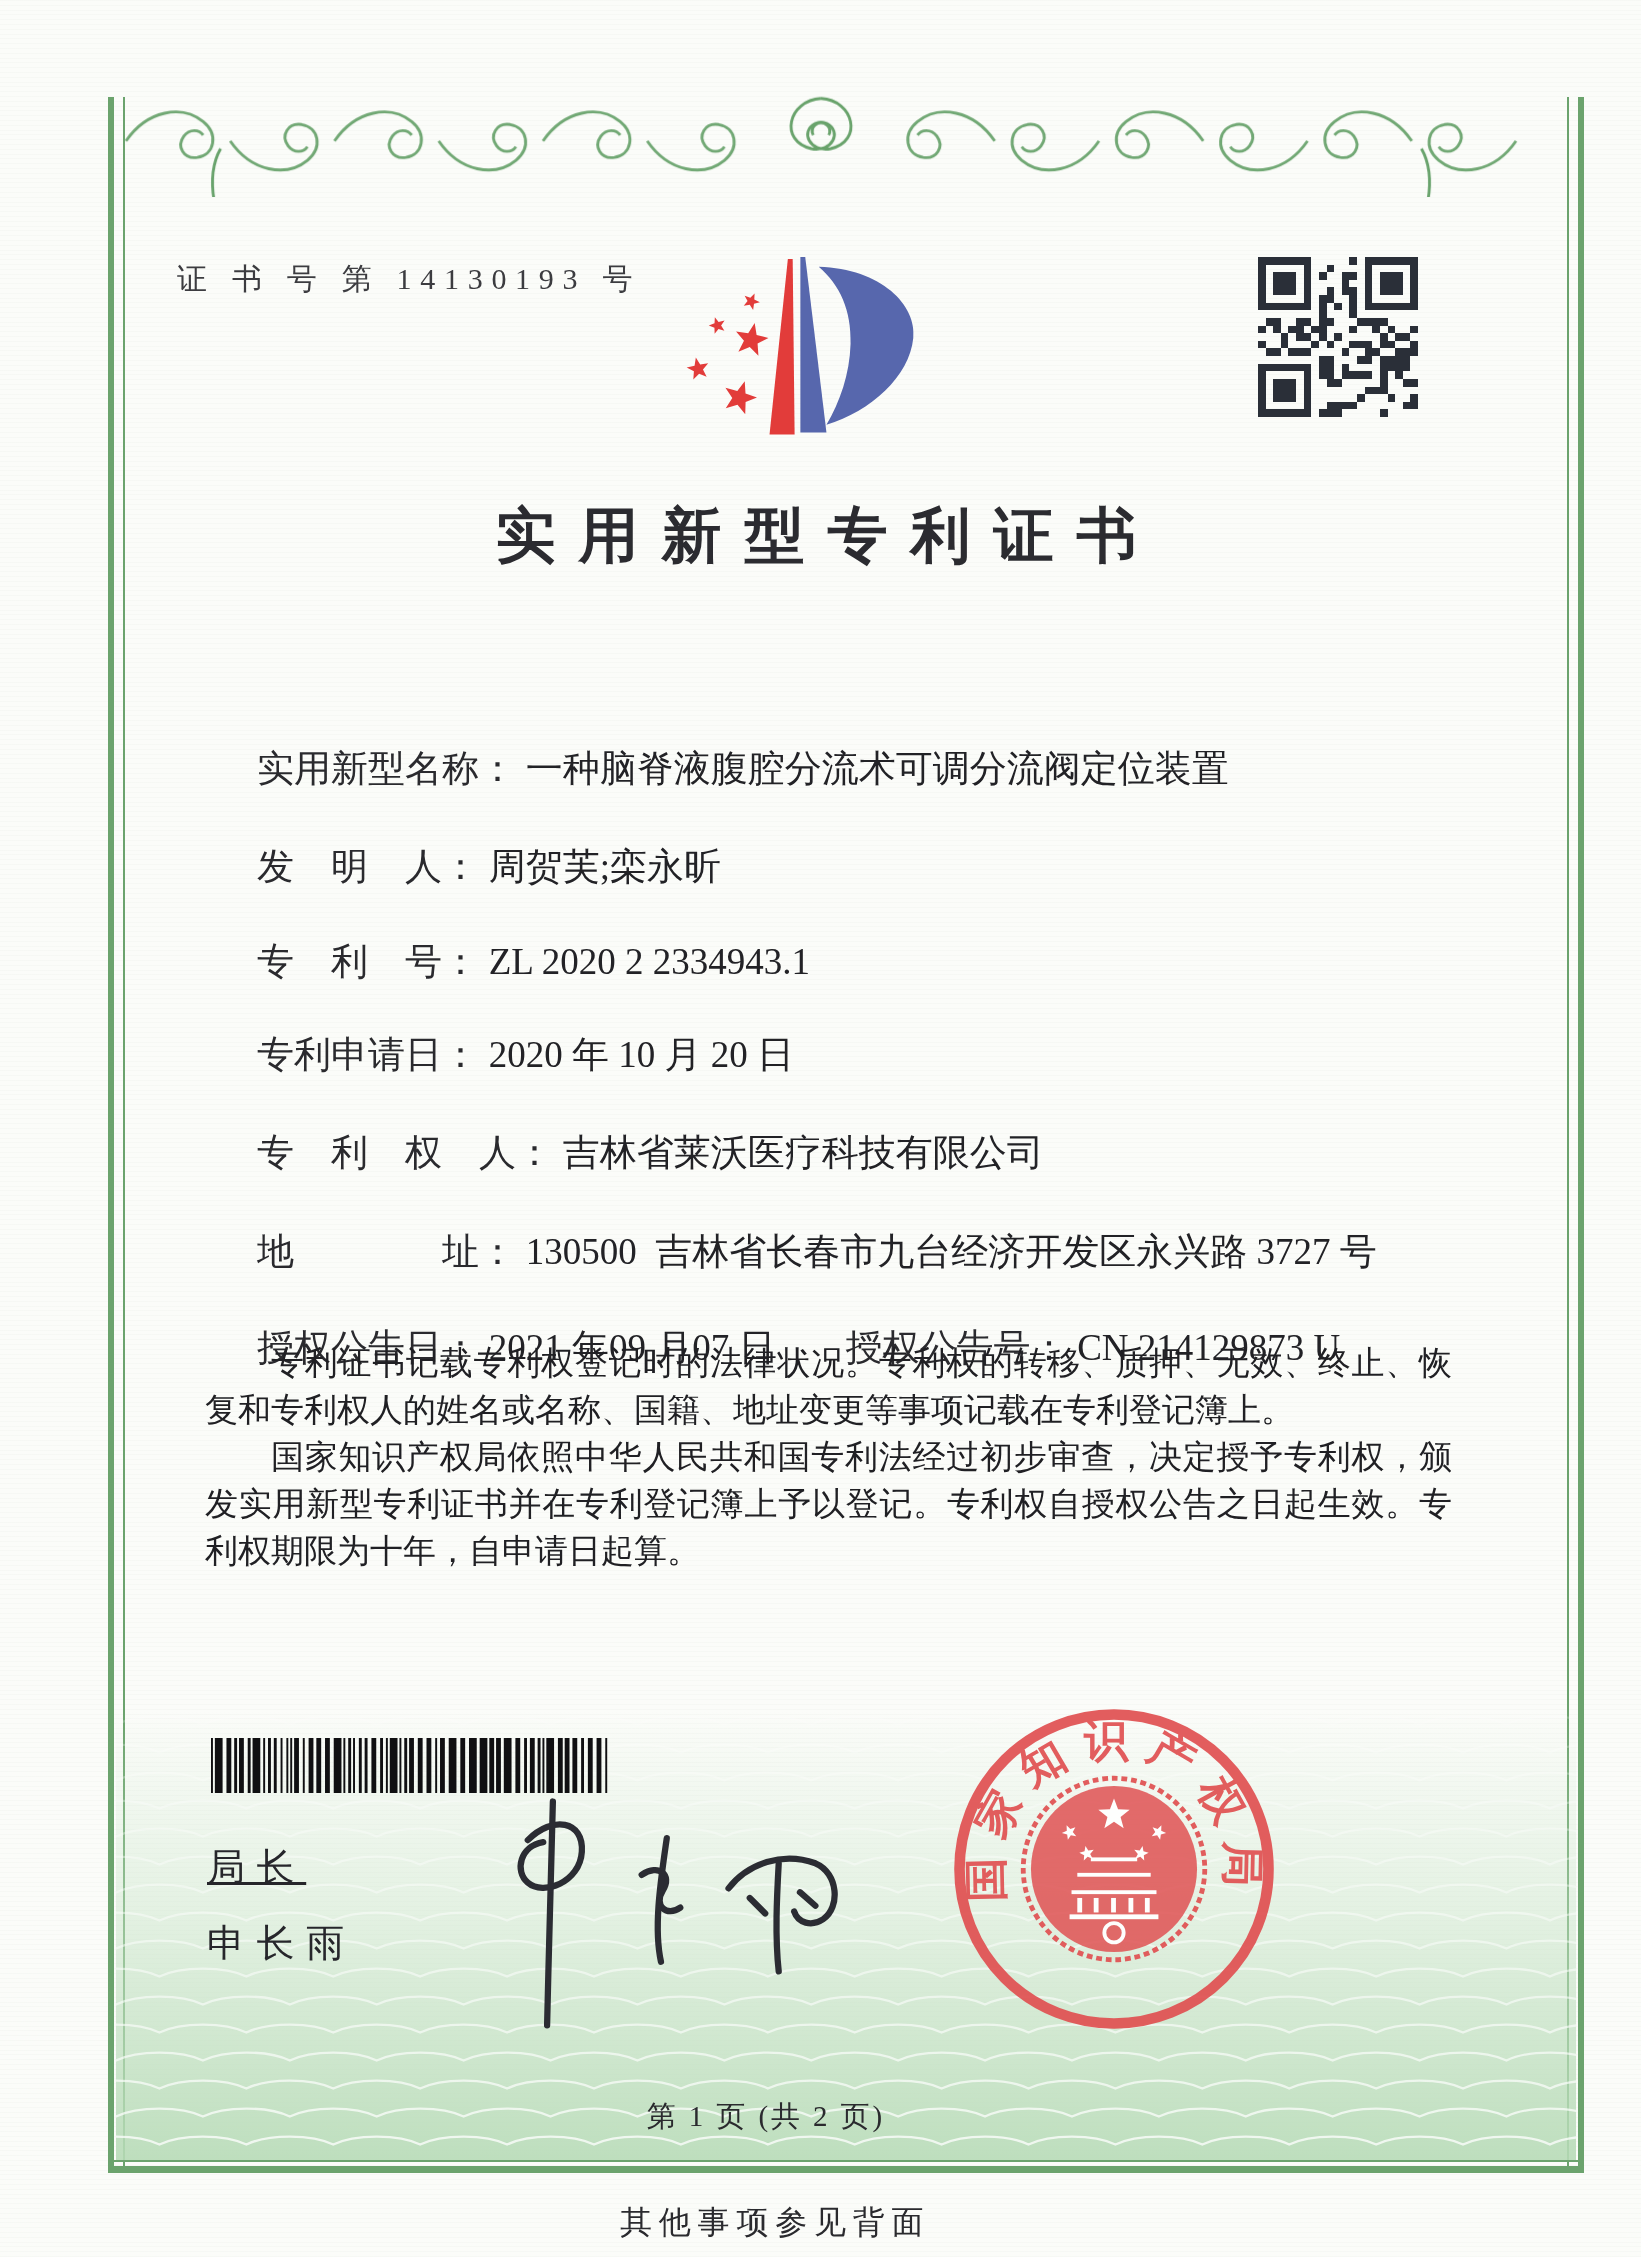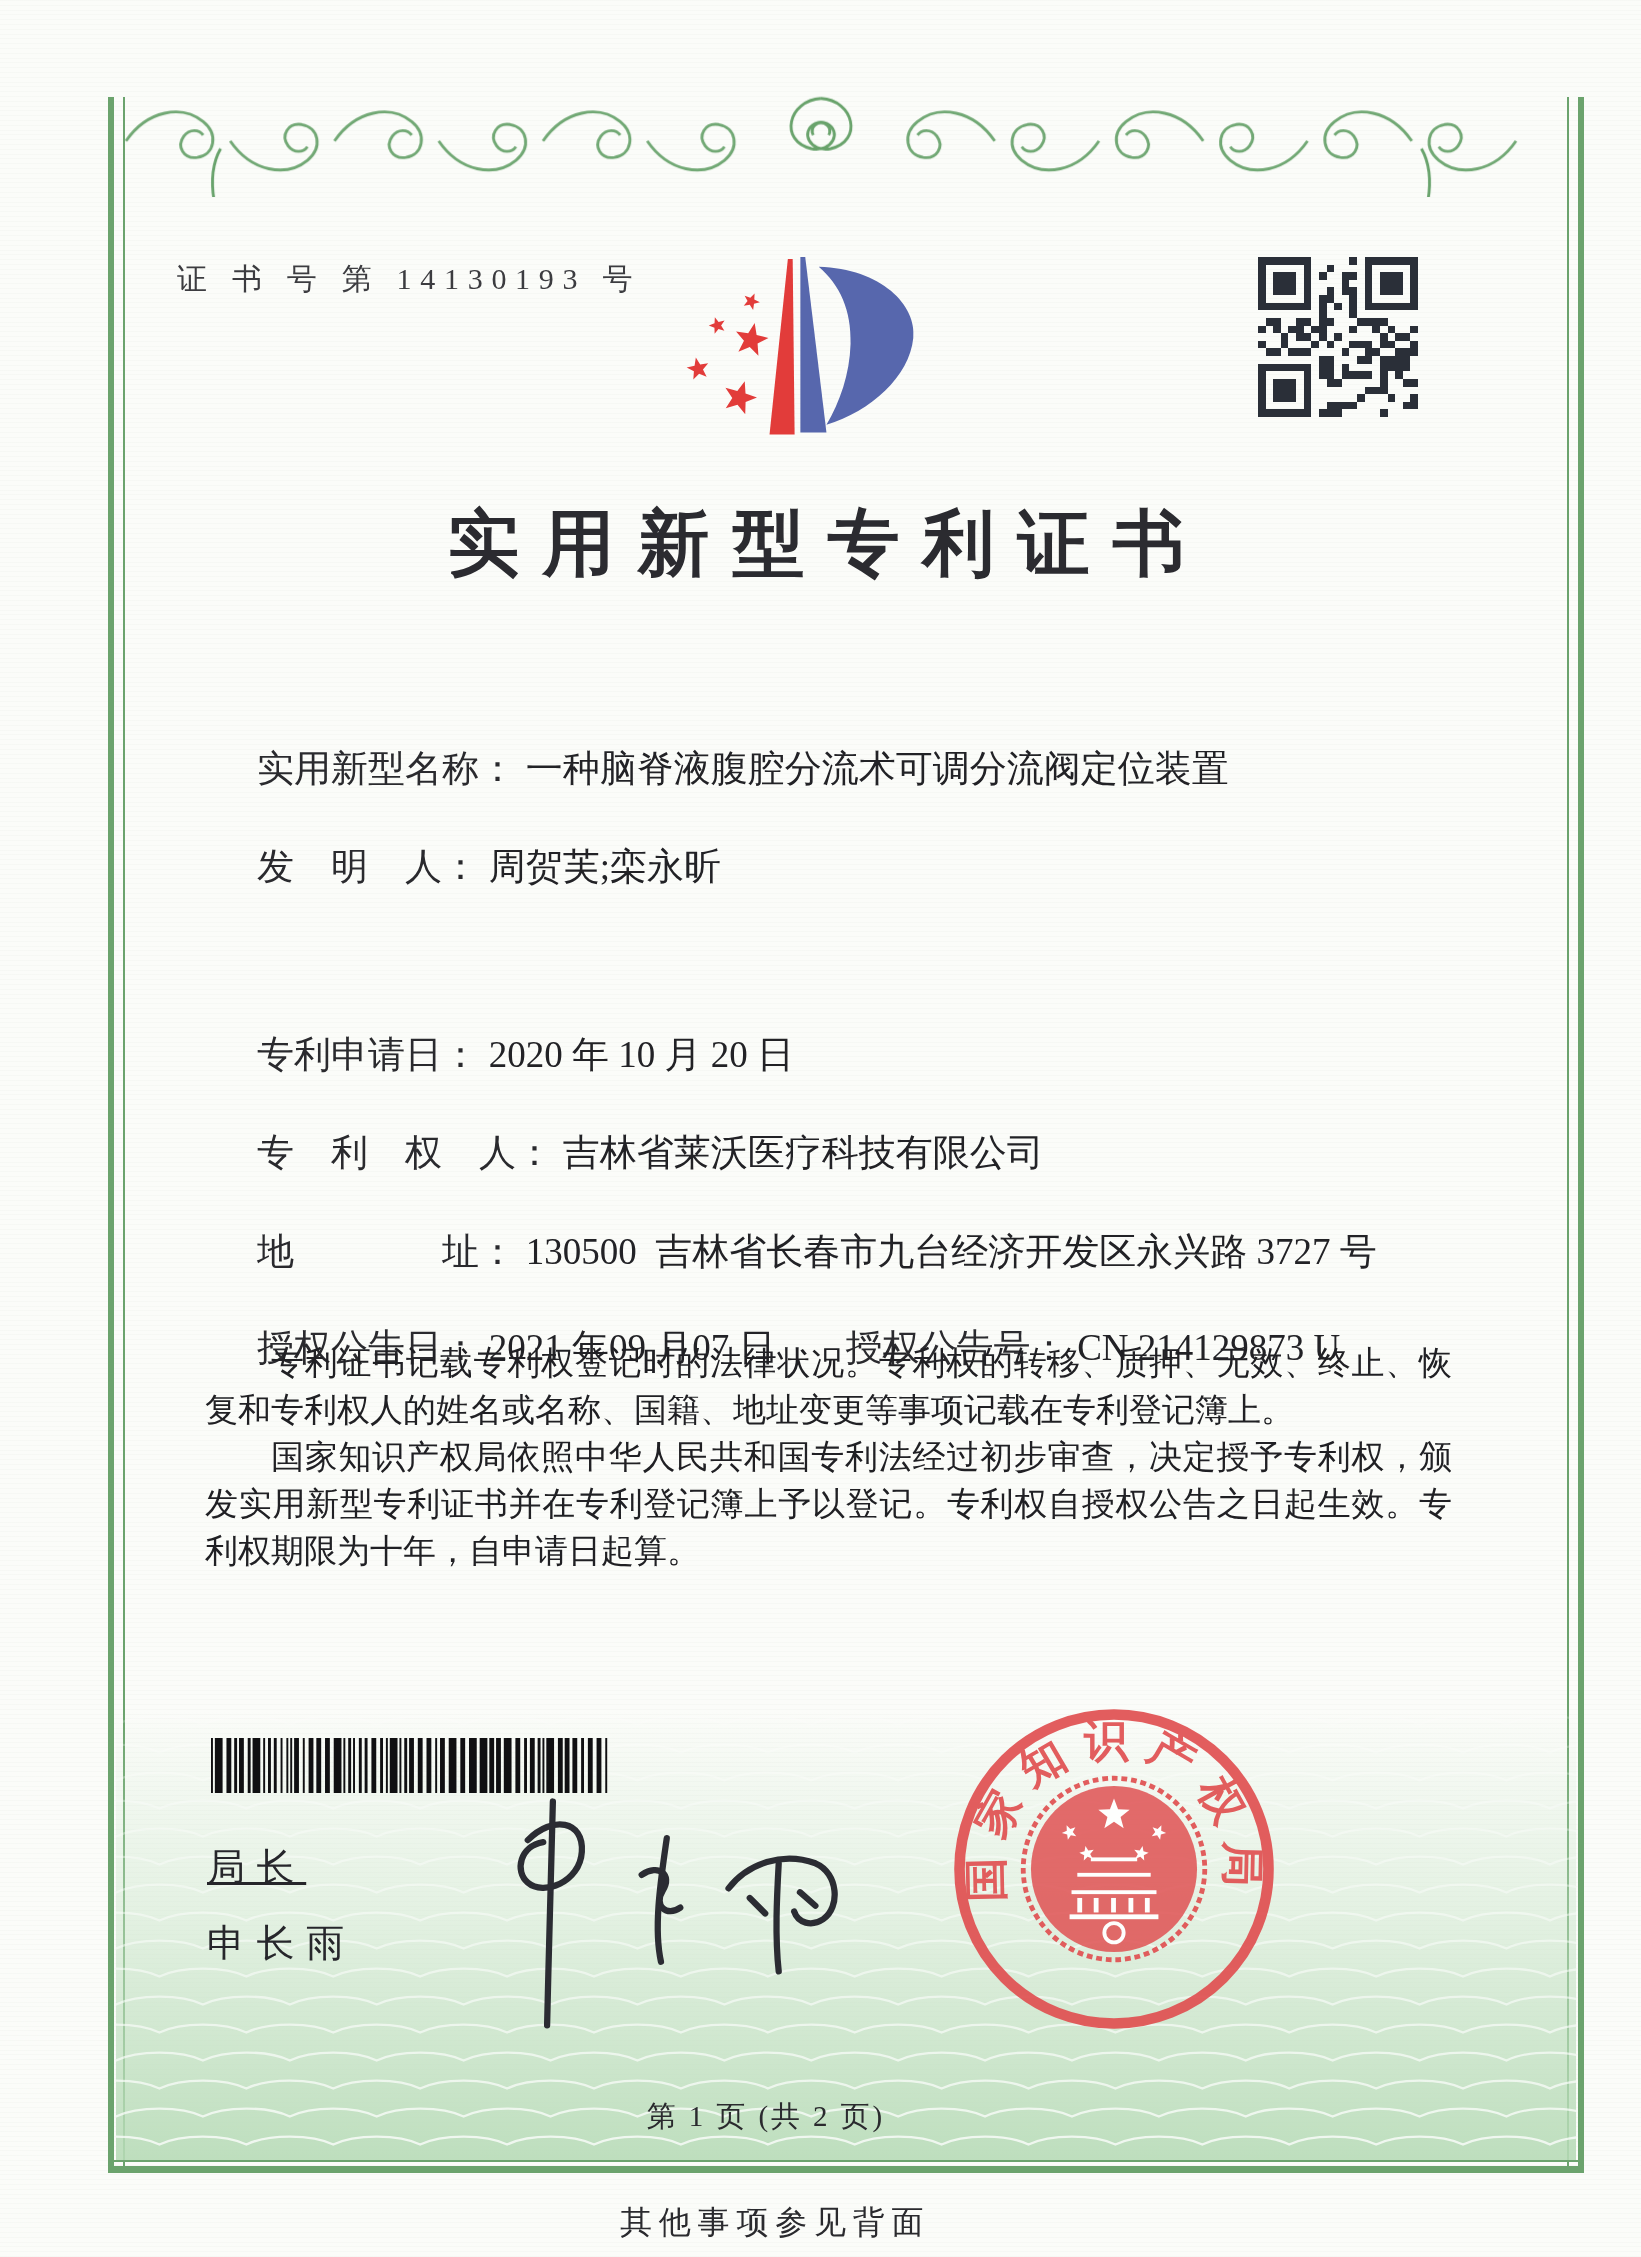--- a/index.html
+++ b/index.html
@@ -27,21 +27,21 @@
     position:absolute;left:116px;top:1711px;width:1460px;height:449px;z-index:1;
     background:linear-gradient(to bottom, rgba(205,231,205,0) 0%, rgba(199,228,199,.45) 45%, rgba(183,219,183,.9) 100%);
   }
   .wave-zone svg{position:absolute;inset:0;width:100%;height:100%;}
   
   .cert-no{position:absolute;left:177px;top:259px;font-size:30px;letter-spacing:8.7px;color:#3c3c40;z-index:2;}
   .logo{position:absolute;left:674px;top:230px;width:275px;height:246px;z-index:2;}
   .qr{position:absolute;left:1258px;top:257px;width:160px;height:160px;z-index:2;}
   .title{
     position:absolute;left:0;right:0;top:496px;margin:0;text-align:center;z-index:2;
-    font-size:72px;font-weight:700;letter-spacing:23px;padding-left:14px;color:#2b2b30;
+    font-size:60px;font-weight:700;letter-spacing:23px;padding-left:14px;color:#2b2b30;
   }
   
   .row{position:absolute;left:220px;font-size:37px;color:#222226;white-space:pre;z-index:2;}
   .row .lab{color:#2a2a2e;}
   .row .val{margin-left:9.7px;}
   .r0{top:701px;} .r1{top:799px;} .r2{top:894px;} .r3{top:987px;} .r4{top:1085px;} .r5{top:1184px;} .r6{top:1280px;}
   .pair2{margin-left:70px;text-align:center;}
   
   .paras{position:absolute;left:205px;top:1340px;width:1247px;z-index:2;
     font-size:33px;line-height:47px;text-align:justify;color:#202024;}
@@ -344,20 +344,23 @@
     </svg>
 
   <h1 class="title">实用新型专利证书</h1>
 
   <div class="row r0">
     <span class="lab">实用新型名称：</span><span class="val">一种脑脊液腹腔分流术可调分流阀定位装置</span>
   </div>
   <div class="row r1">
     <span class="lab">发　明　人：</span><span class="val">周贺芙;栾永昕</span>
   </div>
+  <div class="row r2">
+    <span class="lab">专　利　号：</span><span class="val">ZL 2020 2 2334943.1</span>
+  </div>
   <div class="row r3">
     <span class="lab">专利申请日：</span><span class="val">2020 年 10 月 20 日</span>
   </div>
   <div class="row r4">
     <span class="lab">专　利　权　人：</span><span class="val">吉林省莱沃医疗科技有限公司</span>
   </div>
   <div class="row r5">
     <span class="lab">地　　　　址：</span><span class="val">130500  吉林省长春市九台经济开发区永兴路 3727 号</span>
   </div>
   <div class="row r6">

